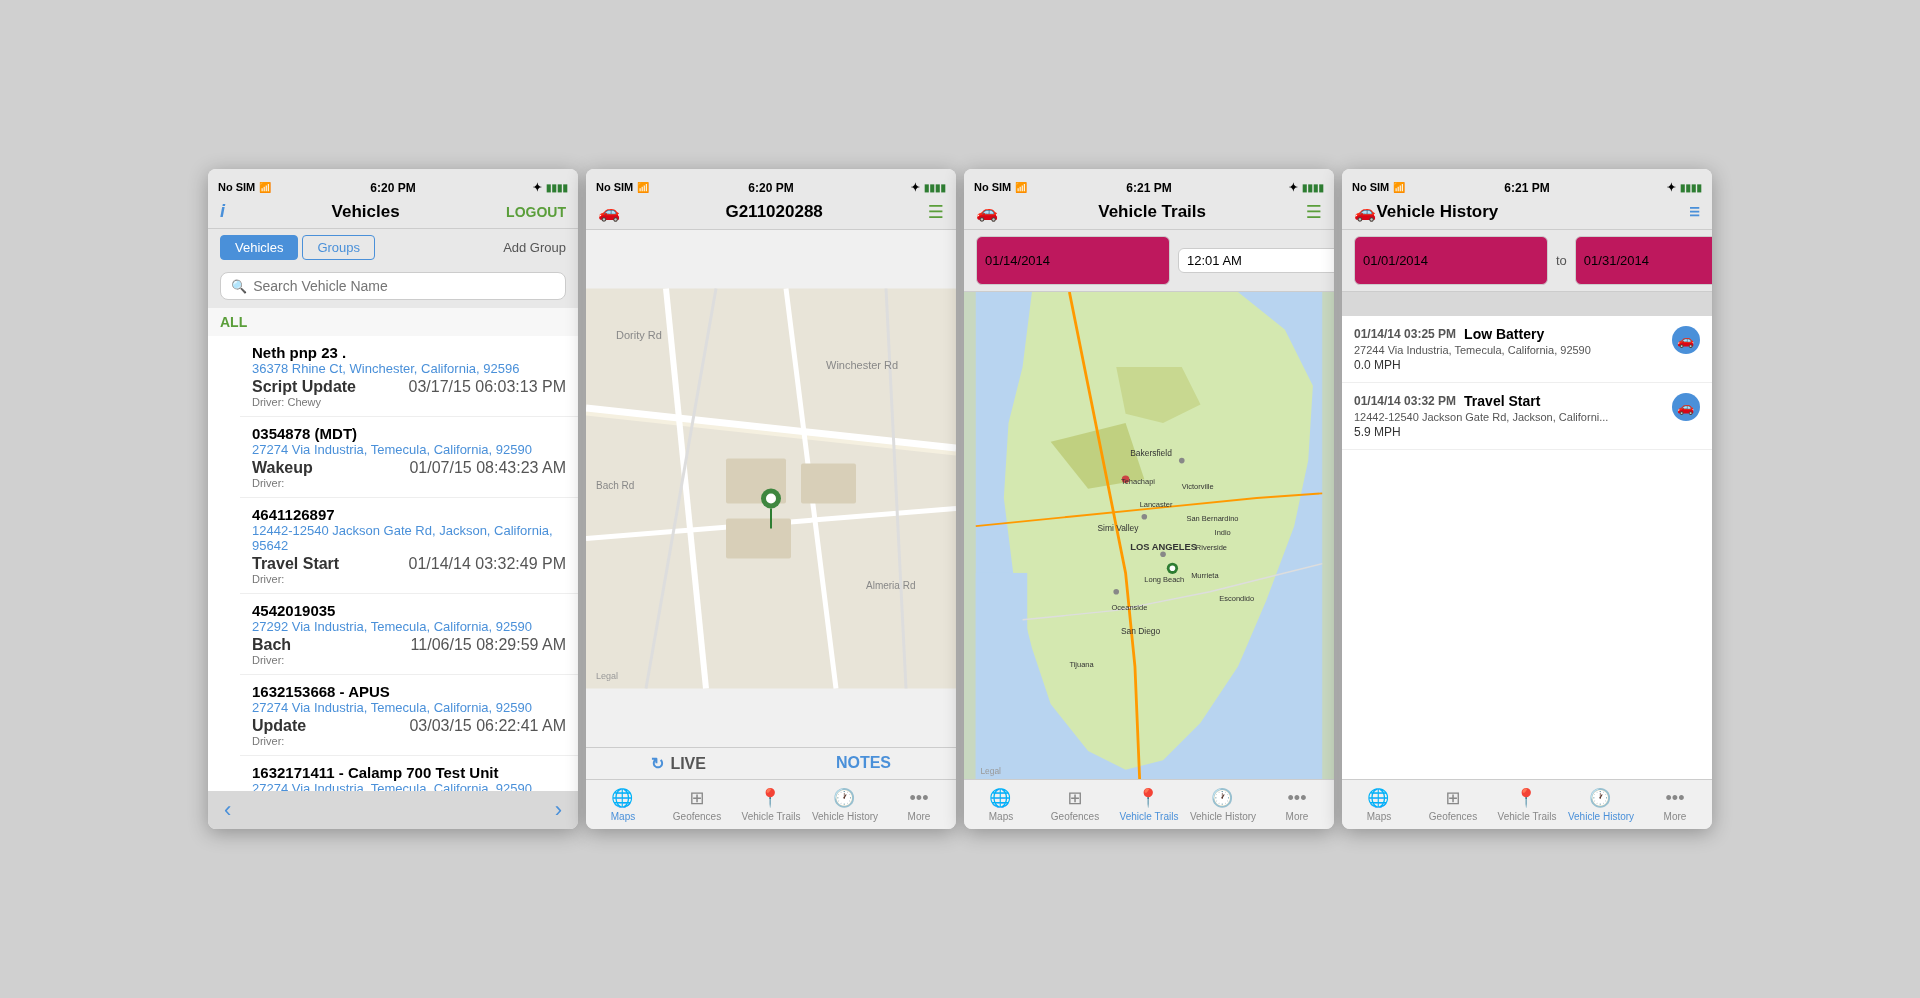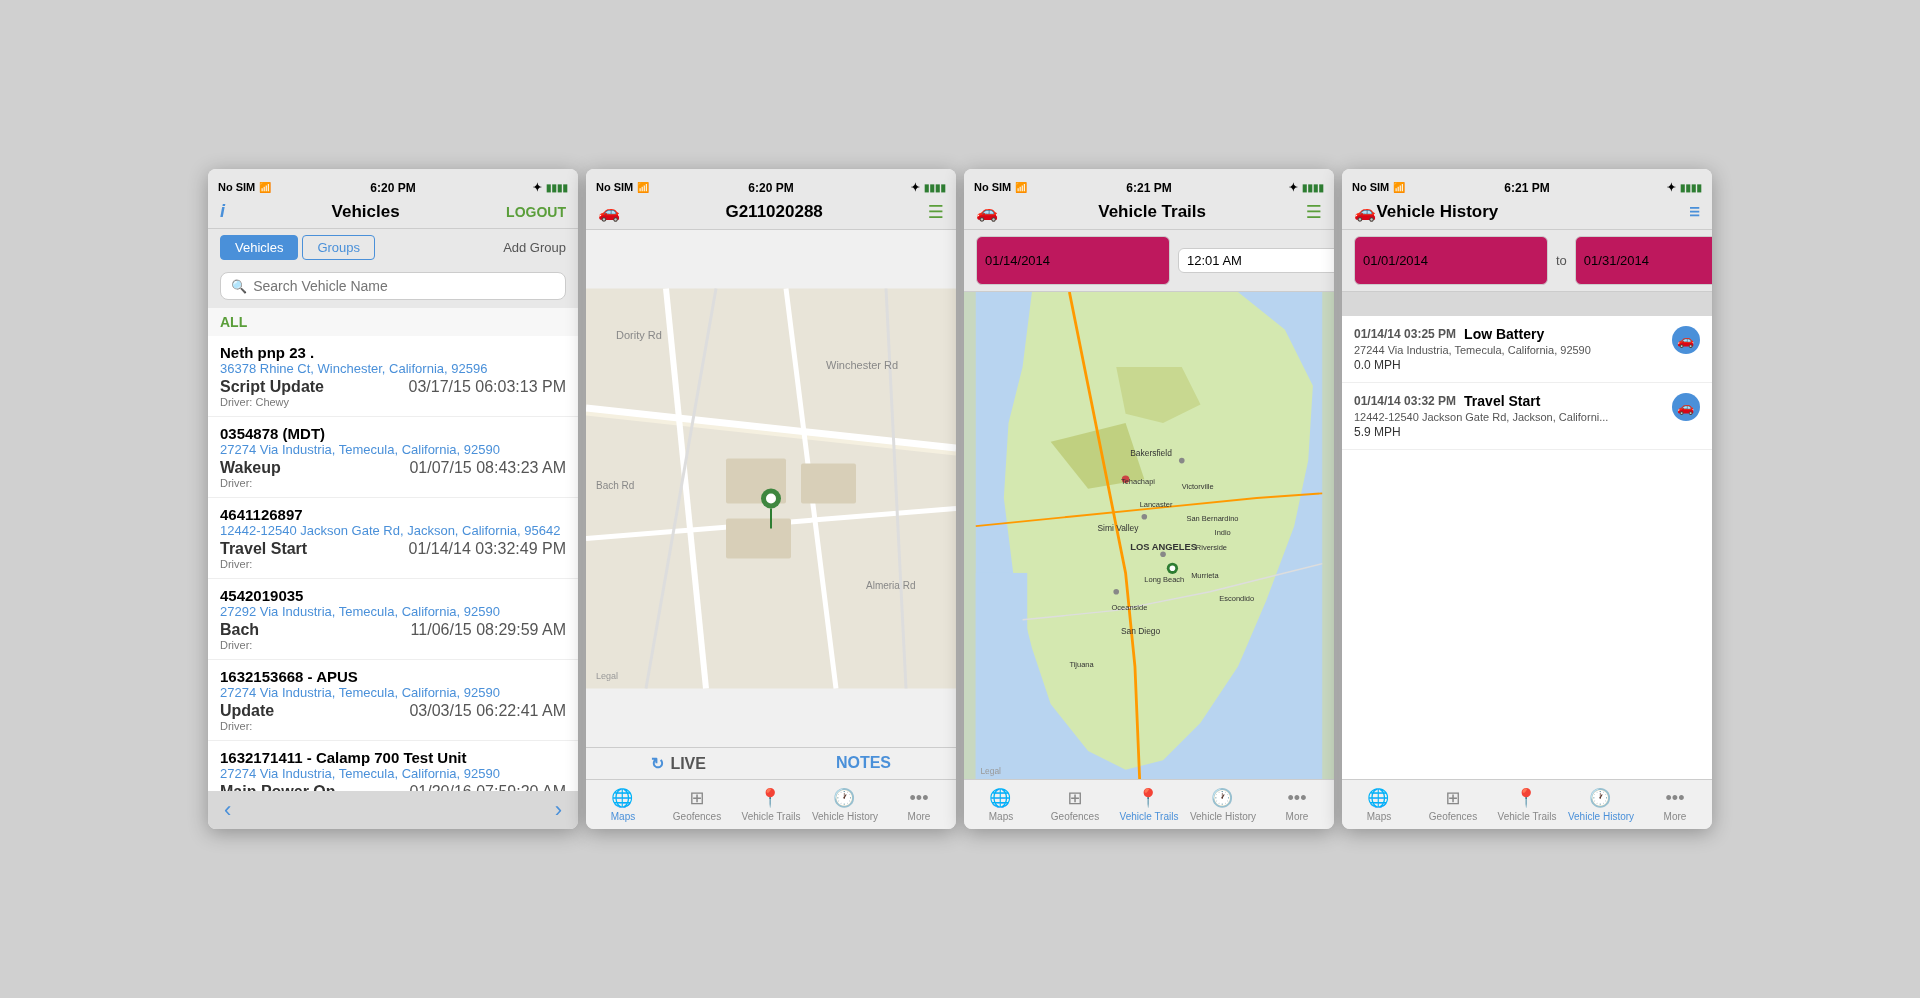--- a/index.html
+++ b/index.html
@@ -133,20 +133,21 @@
     .section-header {
       padding: 6px 12px;
       font-size: 14px;
       font-weight: 700;
       color: #5a9e3a;
       background: #f7f7f7;
     }
     .vehicle-item {
       padding: 8px 12px;
       border-bottom: 1px solid #eee;
+      margin-left: 32px;
     }
     .vehicle-name {
       font-size: 15px;
       font-weight: 700;
       color: #000;
     }
     .vehicle-address {
       font-size: 13px;
       color: #4a90d9;
       font-weight: 500;

